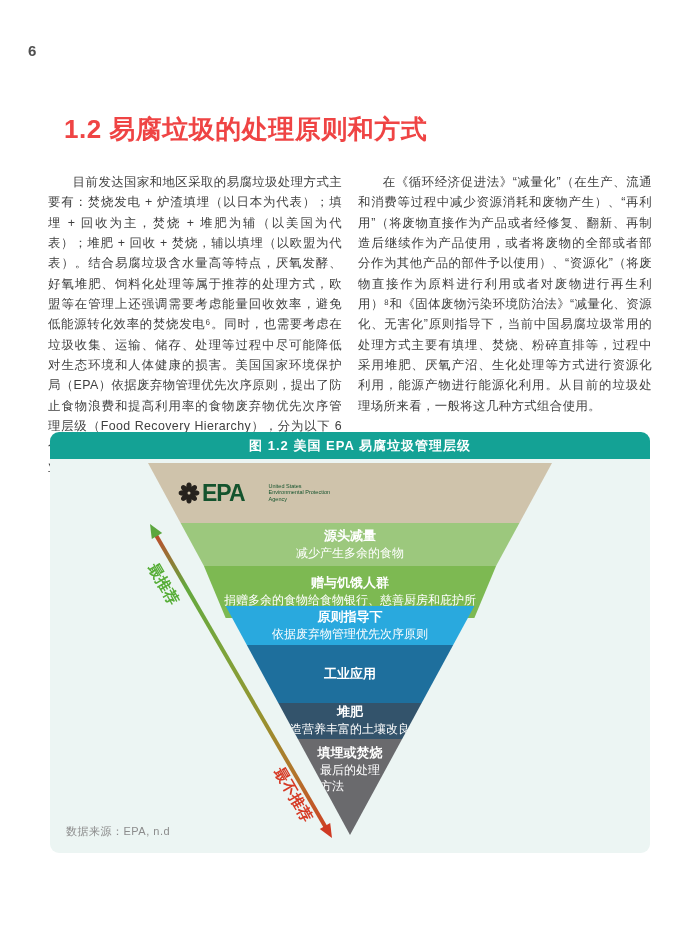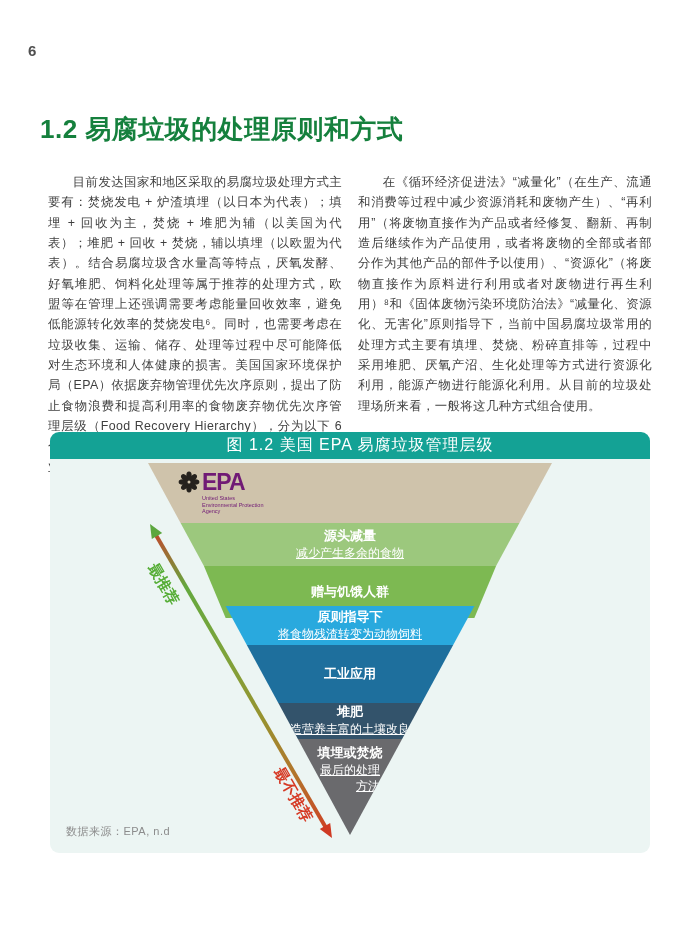--- a/index.html
+++ b/index.html
@@ -6,50 +6,50 @@
   html,body { width:700px; height:950px; background:#ffffff;
     font-family:"Liberation Sans","DejaVu Sans",sans-serif; }
   .page { position:relative; width:700px; height:950px; overflow:hidden; background:#fff; }
 
   
   .page-header { position:absolute; top:42px; left:28px; display:flex; align-items:baseline; gap:24px; }
   .page-num { font-size:15px; font-weight:bold; color:#4f4f4f; }
   .running-title { font-size:10.5px; color:#8d8d8d; letter-spacing:1.2px; }
 
   
-  .section-title { position:absolute; top:112px; left:40px; font-size:26px; font-weight:bold;
-    color:#15803d; letter-spacing:0.5px; }
+  .section-title { position:absolute; top:112px; left:64px; font-size:26px; font-weight:bold;
+    color:#ef4444; letter-spacing:0.5px; }
 
   
   .columns { position:absolute; top:172px; left:48px; width:604px; display:flex; gap:16px; }
   .col { width:294px; font-size:12.4px; line-height:1.64; color:#3f3f3f; text-align:justify;
     letter-spacing:0.4px; }
   .col p { text-indent:2em; }
 
   
   .figure { position:absolute; top:432px; left:50px; width:600px; }
   .figure-title { height:27px; background:#14a295; border-radius:9px 9px 0 0; color:#ffffff;
-    font-weight:normal; font-size:16px; display:flex; align-items:center; justify-content:center;
+    font-weight:bold; font-size:13px; display:flex; align-items:center; justify-content:center;
     letter-spacing:1px;padding-left:20px; }
   .figure-body { position:relative; height:394px; background:#ecf5f3; border-radius:0 0 9px 9px; }
 
   
   #pyramid { position:absolute; left:98px; top:4px; width:404px; height:372px; }
   .pyr-header { position:absolute; top:0; left:0; width:404px; height:60px;
     display:flex; align-items:center; padding-left:30px; }
-  .epa { display:flex; flex-direction:column; color:#701a75; }
+  .epa { display:flex; flex-direction:row; color:#14532d; }
   .epa-row { display:flex; align-items:center; gap:2px; }
   .epa-name { font-size:23px; font-weight:bold; letter-spacing:-1px; line-height:1; }
   .epa-sub { font-size:5.5px; line-height:1.25; white-space:pre-line; margin-left:24px; margin-top:1px; }
   .pyr-title { color:#ffffff; font-size:21px; font-weight:600; letter-spacing:2px;
     flex:1; text-align:center; margin-left:-4px; }
   .band { position:absolute; left:0; width:404px; display:flex; flex-direction:column;
-    align-items:center; justify-content:center; color:#fff; text-align:right; }
+    align-items:center; justify-content:center; color:#fff; text-align:left; }
   .band-title { font-weight:bold; font-size:13px; line-height:1.3; }
-  .band-desc { font-size:12px; line-height:1.35; white-space:pre-line;text-decoration:underline; }
+  .band-desc { font-size:12px; line-height:1.35; white-space:pre-line; }
   .band-last { justify-content:flex-start; padding-top:6px; }
 
   .arrows { position:absolute; inset:0; pointer-events:none; }
   .source { position:absolute; left:16px; bottom:14px; font-size:11px; color:#8c8c8c;
     letter-spacing:0.5px; }
 </style>
 </head>
 <body>
 
 <div class="page">
@@ -100,24 +100,25 @@
 Agency</div>
           </div>
         </div>
 
       <div class="band" style="top: 60px; height: 43px; background: rgb(156, 200, 125); clip-path: polygon(32.5806px 0%, 371.419px 0%, 348.07px 100%, 55.9301px 100%);">
             <div class="band-title">源头减量</div>
             <div class="band-desc">减少产生多余的食物</div>
           </div>
           <div class="band" style="top: 103px; height: 52px; background: rgb(125, 185, 82); clip-path: polygon(55.9301px 0%, 348.07px 0%, 326.349px 100%, 77.6505px 100%);">
             <div class="band-title">赠与饥饿人群</div>
+            <div class="band-desc">捐赠多余的食物给食物银行、慈善厨房和庇护所</div>
           </div>
           <div class="band" style="top: 143px; height: 39px; background: rgb(41, 169, 222); clip-path: polygon(77.6505px 0%, 326.349px 0%, 305.172px 100%, 98.828px 100%);">
             <div class="band-title">原则指导下</div>
-            <div class="band-desc">将食物残渣转变为动物饲料</div>
+            <div class="band-desc">依据废弃物管理优先次序原则</div>
           </div>
           <div class="band" style="top: 182px; height: 58px; background: rgb(30, 111, 157); clip-path: polygon(98.828px 0%, 305.172px 0%, 273.677px 100%, 130.323px 100%);">
             <div class="band-title">工业应用</div>
           </div>
           <div class="band" style="top: 240px; height: 36px; background: rgb(51, 83, 107); clip-path: polygon(130.323px 0%, 273.677px 0%, 254.129px 100%, 149.871px 100%);">
             <div class="band-title">堆肥</div>
             <div class="band-desc">创造营养丰富的土壤改良剂</div>
           </div>
           <div class="band band-last" style="top: 276px; height: 96px; background: rgb(106, 106, 109); clip-path: polygon(149.871px 0%, 254.129px 0%, 202px 100%, 202px 100%);">
             <div class="band-title">填埋或焚烧</div>

